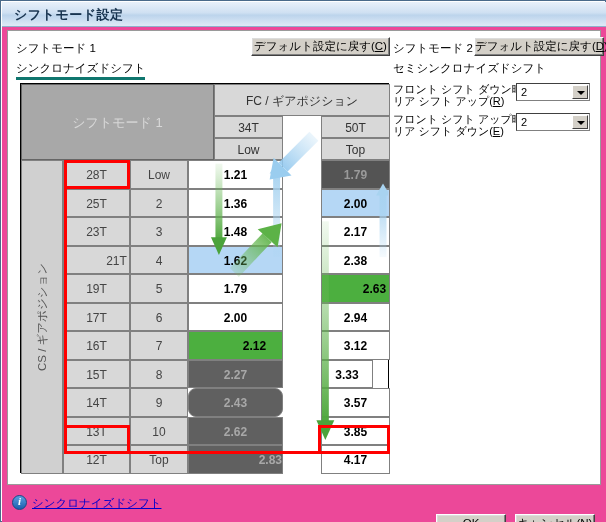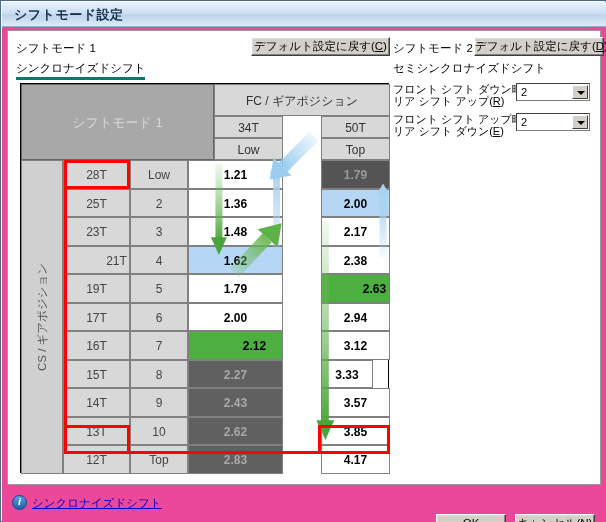--- a/index.html
+++ b/index.html
@@ -255,31 +255,31 @@
             <div class="cell v-green" style="left: 167px; top: 247px; width: 95px; height: 28.5px; line-height: 28.5px;">2.12</div>
             <div class="cell" style="left: 262px; top: 247px; width: 38px; height: 28.5px; background: rgb(255, 255, 255); border-color: rgb(255, 255, 255);"></div>
             <div class="cell v-white" style="left: 300px; top: 247px; width: 69px; height: 28.5px; line-height: 28.5px;">3.12</div>
             <div class="cell rowlabel" style="left: 42px; top: 275.5px; width: 67px; height: 28.5px; line-height: 28.5px;">15T</div>
             <div class="cell rowlabel" style="left: 109px; top: 275.5px; width: 58px; height: 28.5px; line-height: 28.5px;">8</div>
             <div class="cell v-gray" style="left: 167px; top: 275.5px; width: 95px; height: 28.5px; line-height: 28.5px;">2.27</div>
             <div class="cell" style="left: 262px; top: 275.5px; width: 38px; height: 28.5px; background: rgb(255, 255, 255); border-color: rgb(255, 255, 255);"></div>
             <div class="cell v-white" style="left: 300px; top: 275.5px; width: 52px; height: 28.5px; line-height: 28.5px;">3.33</div>
             <div class="cell rowlabel" style="left: 42px; top: 304px; width: 67px; height: 28.5px; line-height: 28.5px;">14T</div>
             <div class="cell rowlabel" style="left: 109px; top: 304px; width: 58px; height: 28.5px; line-height: 28.5px;">9</div>
-            <div class="cell v-gray" style="left: 167px; top: 304px; width: 95px; height: 28.5px; line-height: 28.5px;">2.43</div>
+            <div class="cell v-gray" style="left: 167px; top: 304px; width: 95px; height: 28.5px; line-height: 28.5px; border-radius: 8px;">2.43</div>
             <div class="cell" style="left: 262px; top: 304px; width: 38px; height: 28.5px; background: rgb(255, 255, 255); border-color: rgb(255, 255, 255);"></div>
             <div class="cell v-white" style="left: 300px; top: 304px; width: 69px; height: 28.5px; line-height: 28.5px;">3.57</div>
             <div class="cell rowlabel" style="left: 42px; top: 332.5px; width: 67px; height: 28.5px; line-height: 28.5px;">13T</div>
             <div class="cell rowlabel" style="left: 109px; top: 332.5px; width: 58px; height: 28.5px; line-height: 28.5px;">10</div>
             <div class="cell v-gray" style="left: 167px; top: 332.5px; width: 95px; height: 28.5px; line-height: 28.5px;">2.62</div>
             <div class="cell" style="left: 262px; top: 332.5px; width: 38px; height: 28.5px; background: rgb(255, 255, 255); border-color: rgb(255, 255, 255);"></div>
             <div class="cell v-white" style="left: 300px; top: 332.5px; width: 69px; height: 28.5px; line-height: 28.5px;">3.85</div>
             <div class="cell rowlabel" style="left: 42px; top: 361px; width: 67px; height: 28.5px; line-height: 28.5px;">12T</div>
             <div class="cell rowlabel" style="left: 109px; top: 361px; width: 58px; height: 28.5px; line-height: 28.5px;">Top</div>
-            <div class="cell v-gray" style="left: 167px; top: 361px; width: 95px; height: 28.5px; line-height: 28.5px;">2.83</div>
+            <div class="cell v-gray" style="left: 167px; top: 361px; width: 95px; height: 28.5px; line-height: 28.5px; text-align: right;">2.83</div>
             <div class="cell" style="left: 262px; top: 361px; width: 38px; height: 28.5px; background: rgb(255, 255, 255); border-color: rgb(255, 255, 255);"></div>
             <div class="cell v-white" style="left: 300px; top: 361px; width: 69px; height: 28.5px; line-height: 28.5px;">4.17</div>
           </div>
 
         <svg class="arrows" viewBox="0 0 369 390">
           <defs>
             <linearGradient id="gblue34" x1="0" y1="1" x2="0" y2="0">
               <stop offset="0%" stop-color="#a8d3f0" stop-opacity="0.15"></stop>
               <stop offset="100%" stop-color="#a8d3f0" stop-opacity="1"></stop>
             </linearGradient>

